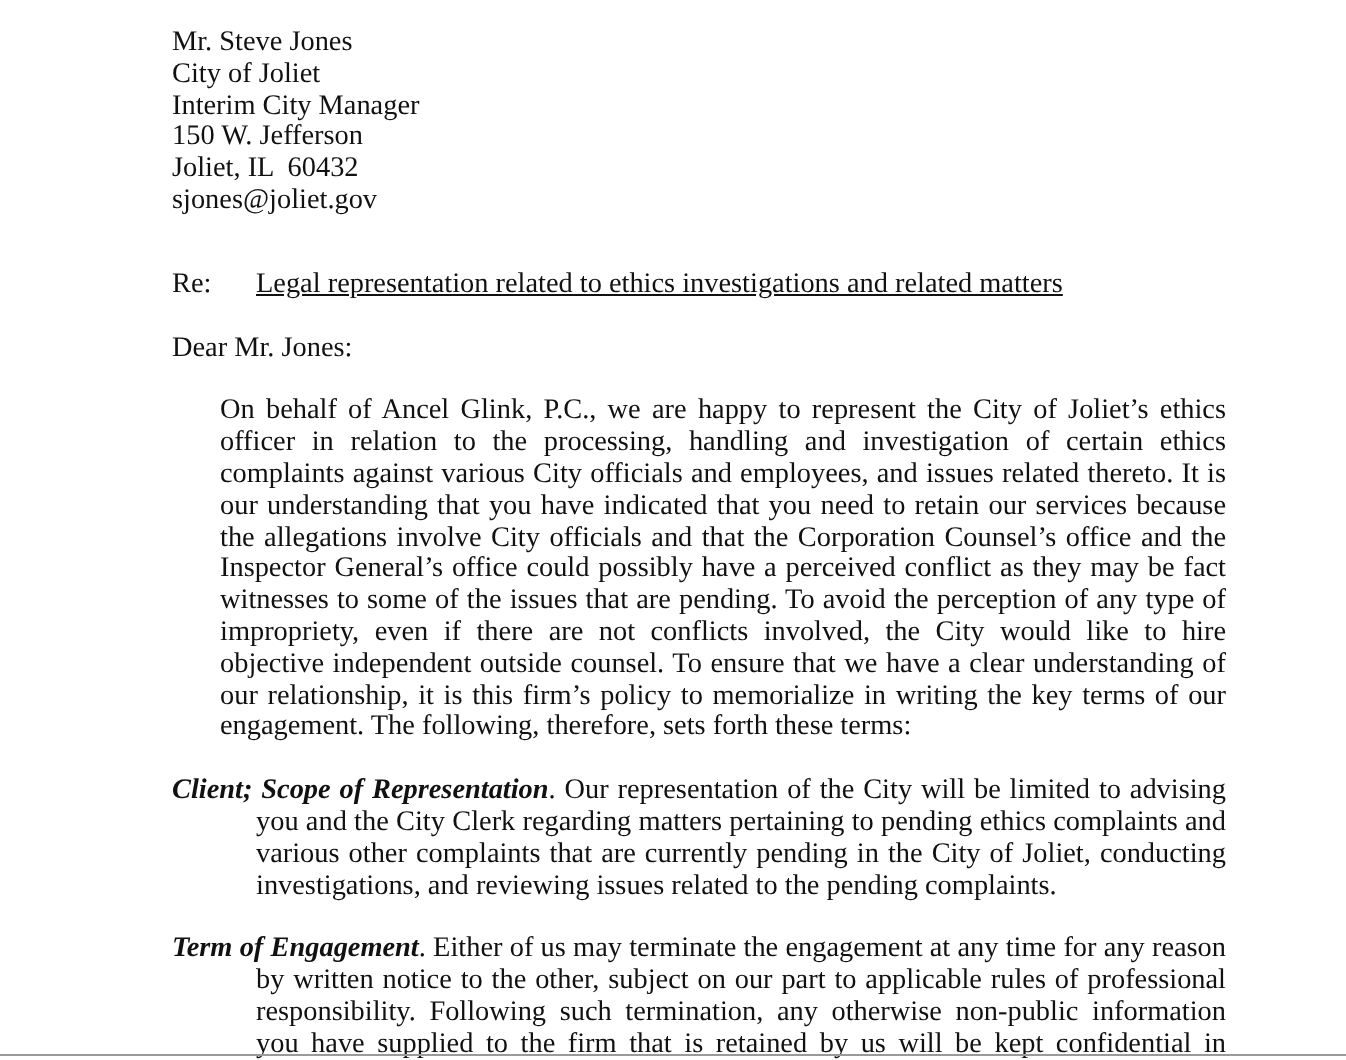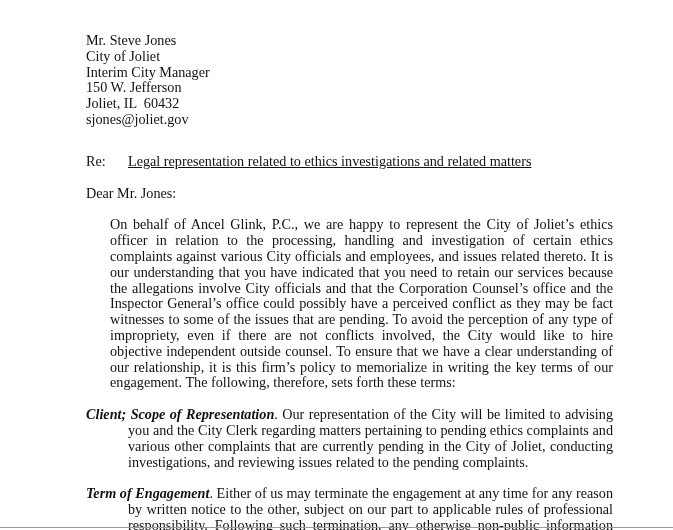--- a/index.html
+++ b/index.html
@@ -1,21 +1,21 @@
 <!DOCTYPE html>
 <html><head>
 <meta charset="utf-8">
 <style>
   html, body { margin:0; padding:0; background:#ffffff; }
   body { width:673px; height:530px; overflow:hidden; position:relative;
          font-family:"Liberation Serif","DejaVu Serif",serif; color:#111; }
   .page { position:absolute; left:86px; top:10px; width:527px; font-size:14.2px; line-height:15.8px; }
   .line { display:block; white-space:nowrap; }
   .date { margin-top:0; }
-  .addr { margin-top:23px; }
+  .addr { margin-top:4px; }
   .re { margin-top:26px; display:flex; }
   .re-label { width:42px; }
   .re-subject { text-decoration:underline; }
   .salutation { margin-top:16px; }
   .para { margin-top:16px; text-align:justify;margin-left:24px; }
   .section { margin-top:16px; text-align:justify; padding-left:42px; text-indent:-42px; }
   .heading { font-weight:bold;font-style:italic; }
   .bottom-rule { position:absolute; left:0; top:527px; width:673px; height:1px; background:#9a9a9a; }
 </style>
 </head>

